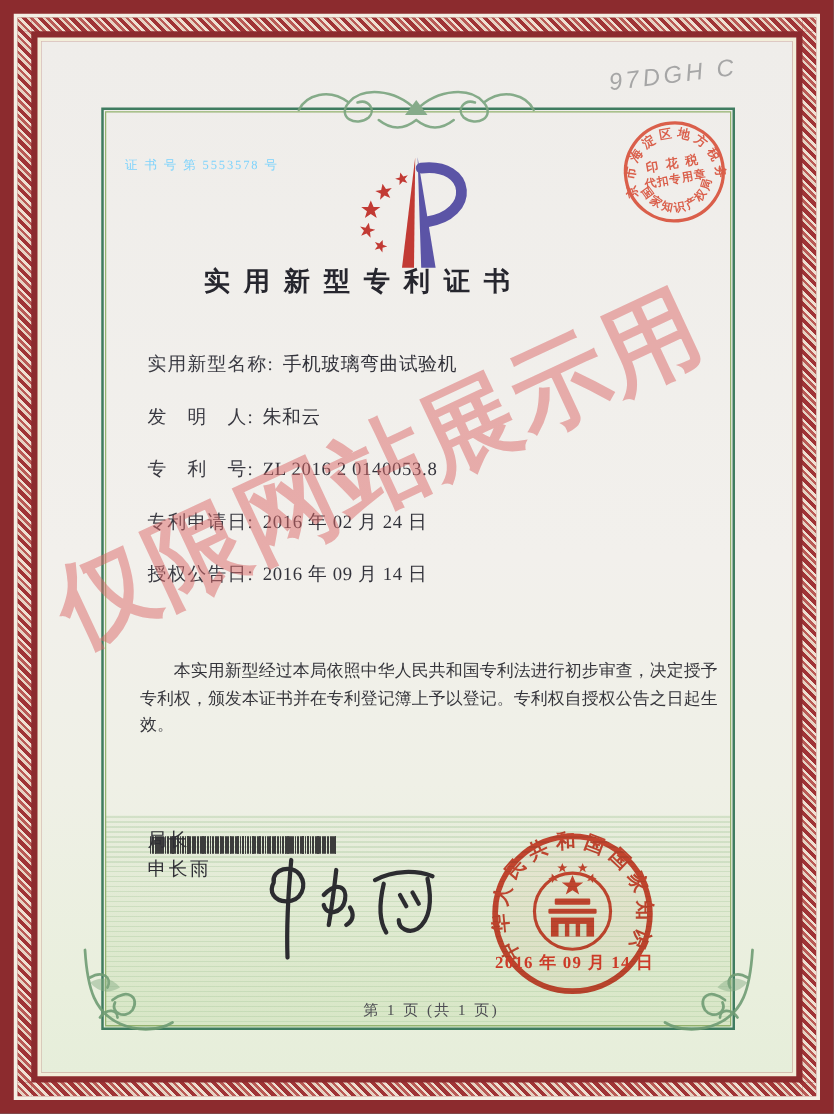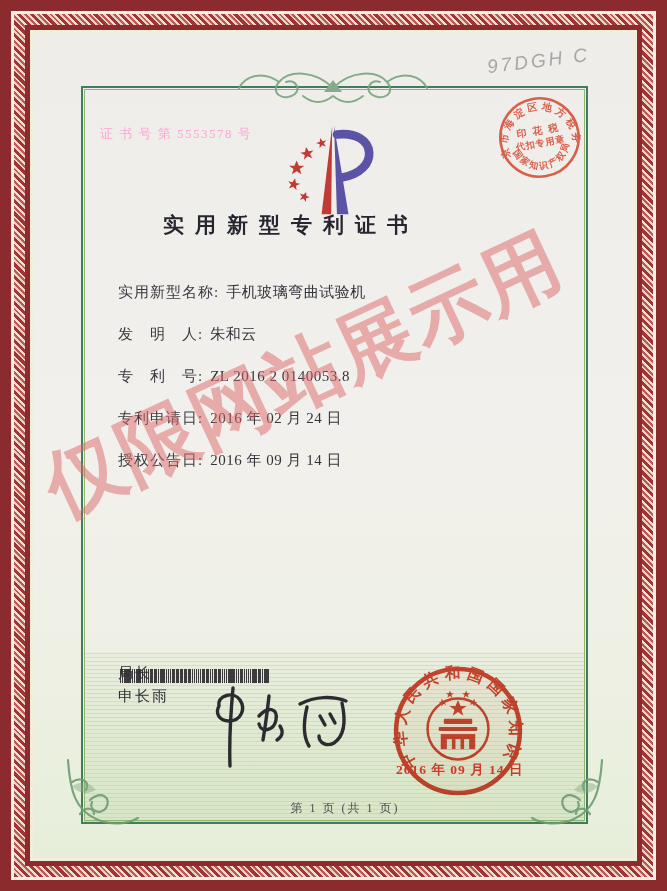--- a/index.html
+++ b/index.html
@@ -14,21 +14,21 @@
       background:linear-gradient(180deg,#efedea 0%,#f2f0ec 50%,#eff0e6 72%,#e9efdd 92%,#e6eeda 100%);
       border:3px solid #f3eeda;box-sizing:border-box;}
   .wave{position:absolute;left:84px;top:652px;width:500px;height:170px;z-index:1;
       background:
         repeating-linear-gradient(0deg,rgba(150,190,140,.28) 0 1px,rgba(255,255,255,0) 1px 4px),
         linear-gradient(180deg,rgba(205,225,185,.15),rgba(196,220,172,.45));}
   .green-box{position:absolute;left:81px;top:86px;width:507px;height:738px;z-index:2;
       border:2px solid #3f7c60;box-sizing:border-box;}
   .green-box .inner{position:absolute;left:1px;top:1px;right:1px;bottom:1px;border:1px solid #93b26e;}
   .abs{position:absolute;}
-  .certno{left:100px;top:125px;font-size:13px;letter-spacing:1.5px;color:#f9a8d4;z-index:3;}
+  .certno{left:100px;top:125px;font-size:10px;letter-spacing:1.5px;color:#7dd3fc;z-index:3;}
   .title{left:81px;top:211px;width:420px;text-align:center;font-size:21px;font-weight:600;
       letter-spacing:11px;color:#26262e;z-index:3;}
   .fields{left:118px;top:282px;z-index:3;}
   .frow{height:20px;line-height:20px;margin-bottom:22px;font-size:15px;color:#3a3a42;letter-spacing:.5px;}
   .frow .lab{letter-spacing:1px;}
   .frow .val{margin-left:7px;color:#33333b;}
   .bodytext{left:112px;top:526px;width:462px;z-index:3;font-size:13.5px;line-height:21.6px;
       color:#35353b;text-align:justify;}
   .bodytext p{margin:0;text-indent:2em;}
   .barcode{left:120px;top:669px;width:149px;height:14px;z-index:3;
@@ -114,20 +114,21 @@
 
   <div class="abs fields">
     <div class="frow"><span class="lab">实用新型名称:</span><span class="val">手机玻璃弯曲试验机</span></div>
     <div class="frow"><span class="lab">发　明　人:</span><span class="val">朱和云</span></div>
     <div class="frow"><span class="lab">专　利　号:</span><span class="val">ZL 2016 2 0140053.8</span></div>
     <div class="frow"><span class="lab">专利申请日:</span><span class="val">2016 年 02 月 24 日</span></div>
     <div class="frow"><span class="lab">授权公告日:</span><span class="val">2016 年 09 月 14 日</span></div>
   </div>
 
   <div class="abs bodytext">
+    <p>本实用新型经过本局依照中华人民共和国专利法进行初步审查，决定授予专利权，颁发本证书并在专利登记簿上予以登记。专利权自授权公告之日起生效。</p>
   </div>
 
   <div class="abs barcode"></div>
 
   <div class="abs director">
     <div>局长</div>
     <div>申长雨</div>
   </div>
 
   <svg class="abs sig" width="162" height="96" viewBox="0 0 162 96">

